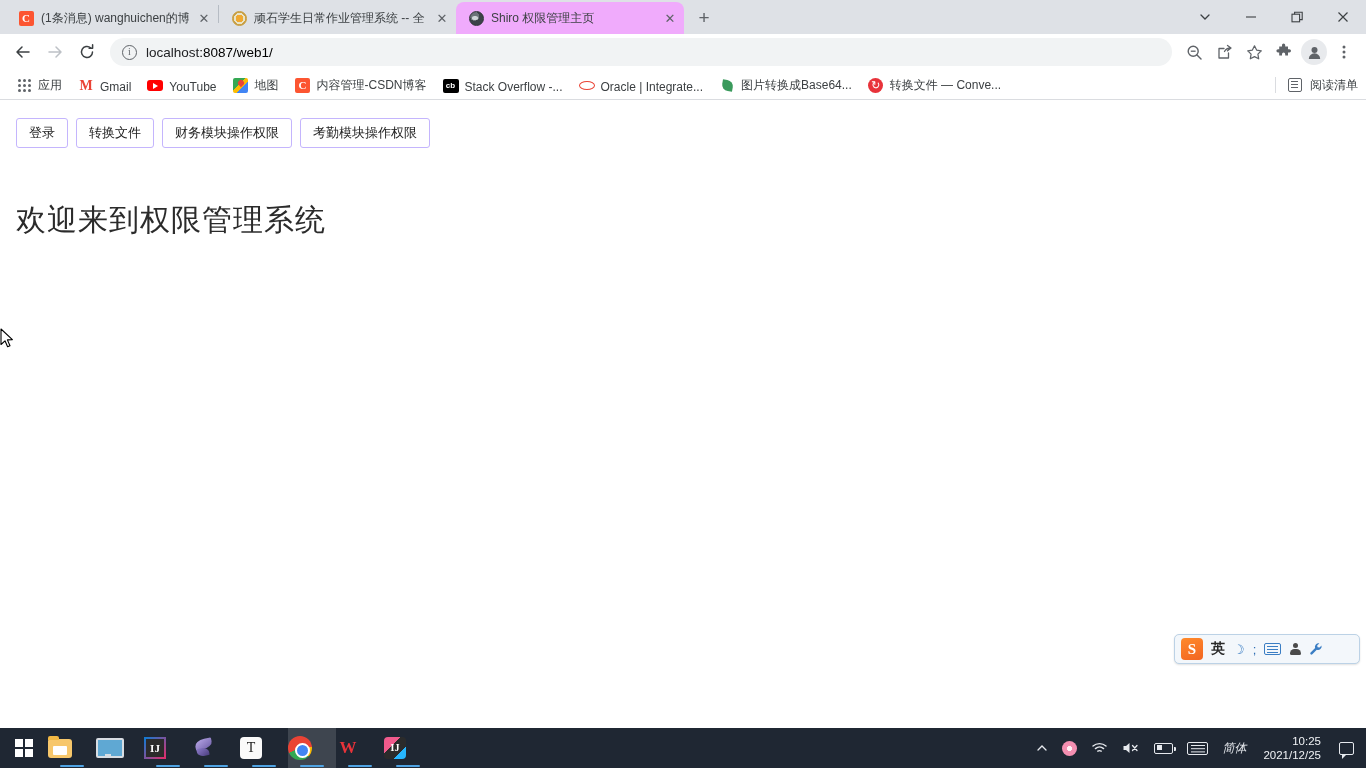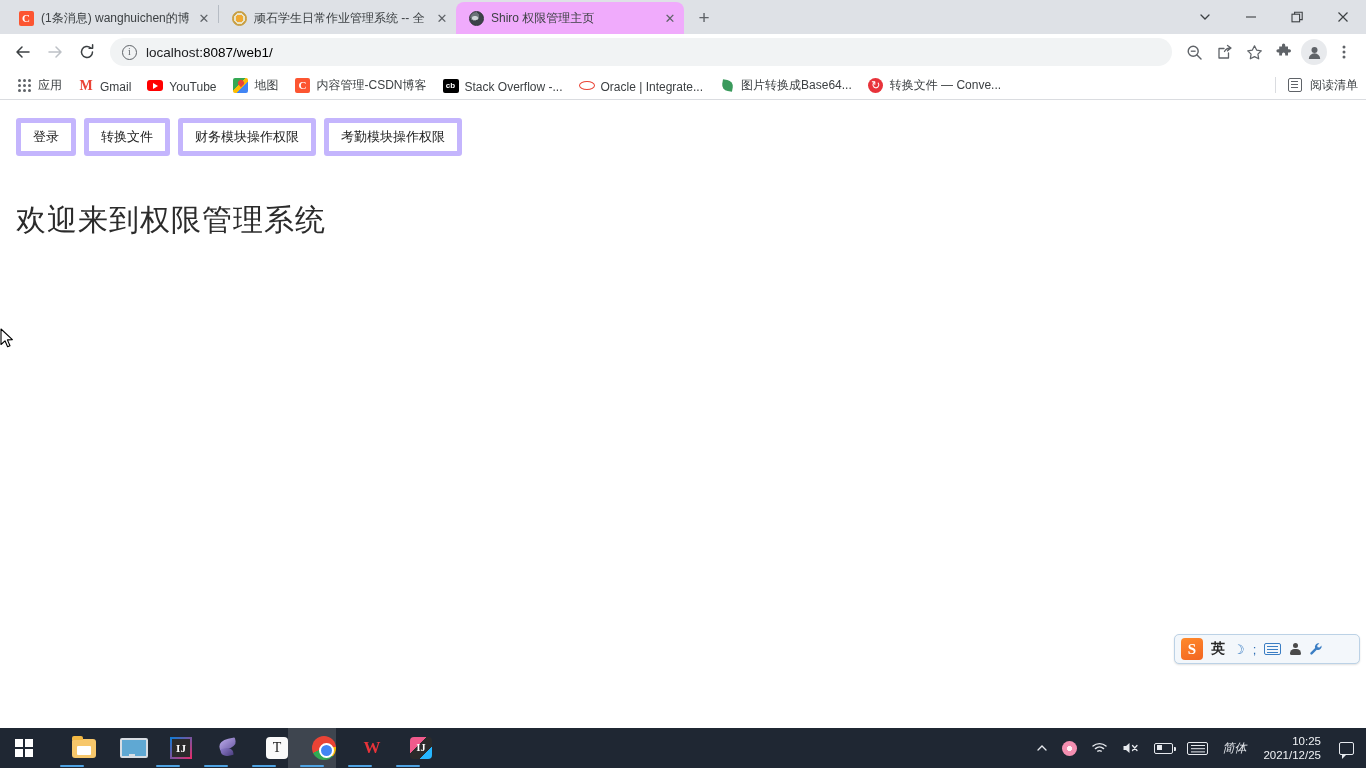--- a/index.html
+++ b/index.html
@@ -194,21 +194,21 @@
     width: 1366px; height: 628px;
     background: #ffffff;
     overflow: hidden;
   }
   .btnrow {
     position: absolute; left: 16px; top: 18px;
     display: flex; gap: 8px;
   }
   .pagebtn {
     background: #ffffff;
-    border: 5px solid #c4b5fd;
+    border: 1px solid #c4b5fd;
     border-radius: 3px;
     padding: 7px 12px;
     font-size: 13px;
     color: #222;
     font-family: "Liberation Sans", "DejaVu Sans", sans-serif;
     line-height: 1.1;
   }
   .welcome {
     position: absolute; left: 16px; top: 100px;
     font-size: 30px;
@@ -261,21 +261,21 @@
     display: flex; align-items: center;
   }
   .tb-start {
     width: 48px; height: 40px;
     display: flex; align-items: center; justify-content: center;
   }
   .winlogo { display: grid; grid-template-columns: 8px 8px; grid-template-rows: 8px 8px; gap: 2px; }
   .winlogo i { background: #ffffff; display:block; }
   .tb-item {
     width: 48px; height: 40px;
-    display: flex; align-items: center; justify-content: flex-end;
+    display: flex; align-items: center; justify-content: flex-start;
     position: relative;
   }
   .tb-item.running::after {
     content:""; position: absolute; left: 12px; bottom: 1px;
     width: 24px; height: 2.5px; background: #4fa3e3; border-radius: 1px;
   }
   .tb-item.active { background: rgba(255,255,255,0.14); }
 
   .app-folder { width: 24px; height: 19px; background: #f7c76b; border-radius: 2px 3px 3px 3px; position: relative; }
   .app-folder::before { content:""; position:absolute; left:0; top:-3px; width:11px; height:4px; background:#f2b844; border-radius:2px 2px 0 0; }

